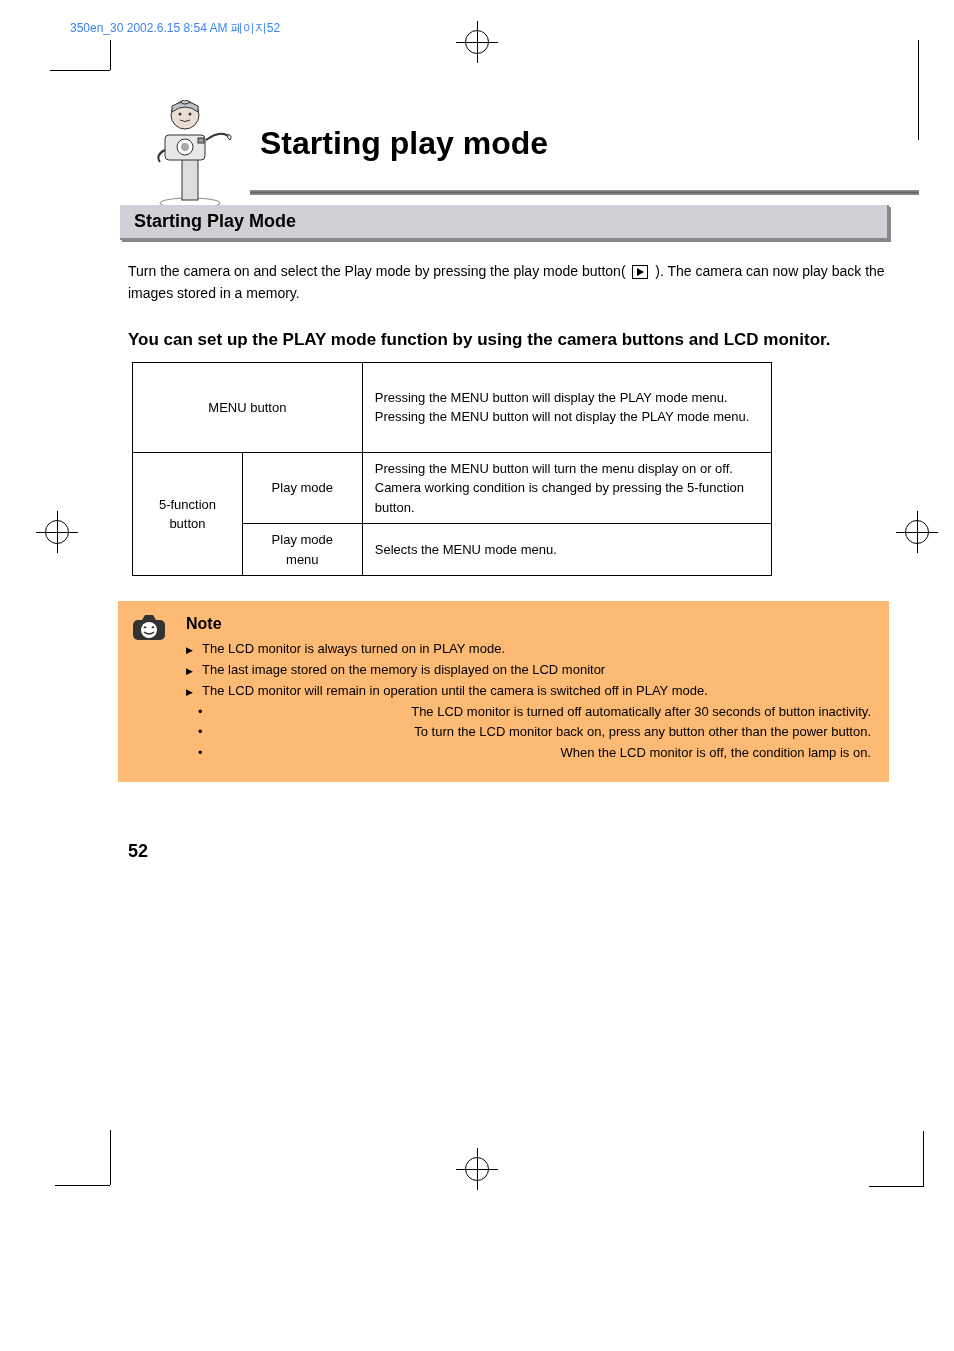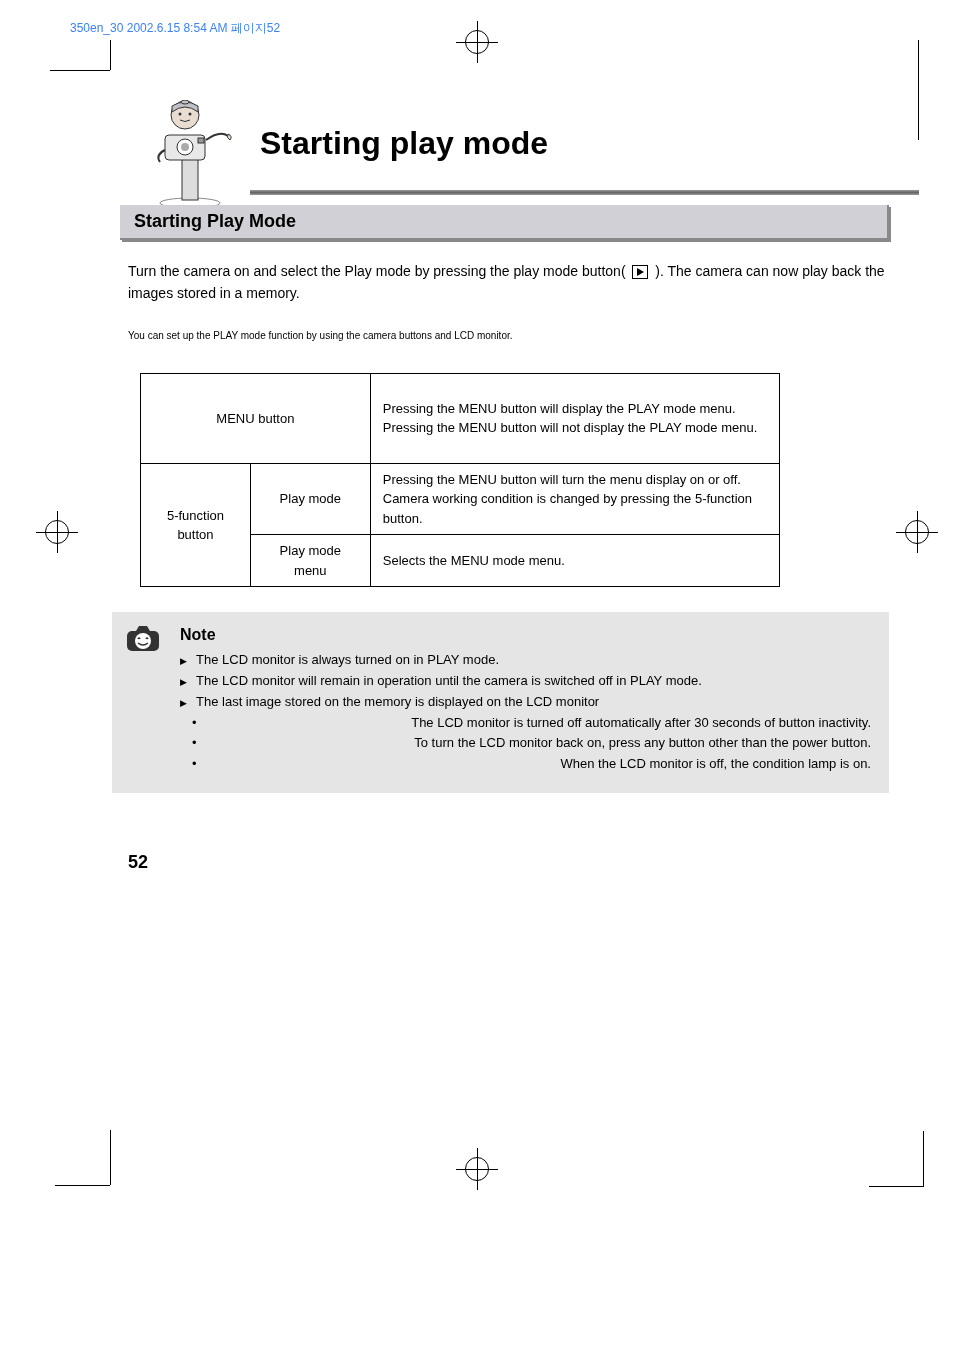--- a/index.html
+++ b/index.html
@@ -16,26 +16,26 @@
     .mascot { position: absolute; top: 30px; left: 20px; width: 120px; }
     .mascot svg { width: 100%; }
     .title-bar { position: absolute; top: 30px; left: 140px; right: 0; height: 95px; }
     .title-text { font-size: 32px; font-weight: bold; color: #000; padding: 25px 0 0 10px; }
     .title-underline { position: absolute; bottom: 0; left: 0; right: 0; height: 5px; background: linear-gradient(#999, #666, #999); }
     .content { position: absolute; top: 135px; left: 0; right: 0; }
     .section-header { background: #d0d0d6; border-bottom: 2px solid #888; border-right: 2px solid #888; padding: 6px 14px; font-size: 18px; font-weight: bold; margin: 0 30px 20px 10px; box-shadow: 2px 2px 0 #888; }
     .section-intro { font-size: 14px; margin: 0 30px 25px 18px; line-height: 1.6; }
     .play-icon { display: inline-block; width: 16px; height: 14px; border: 1px solid #000; vertical-align: middle; position: relative; margin: 0 3px; }
     .play-icon::after { content: ''; position: absolute; top: 2px; left: 4px; border-left: 7px solid #000; border-top: 4px solid transparent; border-bottom: 4px solid transparent; }
-    .subheading { font-size: 10px; font-weight: normal; margin: 18px 18px 32px; }
-    .table { border-collapse: collapse; margin: 0 30px 25px 30px; width: 640px; }
+    .subheading { font-size: 17px; font-weight: bold; margin: 18px 18px 12px; }
+    .table { border-collapse: collapse; margin: 0 30px 25px 22px; width: 640px; }
     .table td { border: 1px solid #000; padding: 6px 12px; font-size: 13px; vertical-align: middle; text-align: center; line-height: 1.5; }
     .table .header-cell { font-weight: normal; }
     .table .desc-cell { text-align: left; }
-    .note-box { background: #e5e5e5; margin: 20px 30px 20px 2px; padding: 14px 18px 18px; position: relative; }
+    .note-box { background: #fdba74; margin: 20px 30px 20px 8px; padding: 14px 18px 18px; position: relative; }
     .note-heading { font-size: 16px; font-weight: bold; margin-left: 50px; margin-bottom: 6px; }
     .camera-icon { position: absolute; top: 12px; left: 14px; width: 34px; height: 28px; }
     .note-list { list-style: none; margin-left: 50px; }
     .note-list li { font-size: 13px; line-height: 1.6; position: relative; padding-left: 16px; }
     .note-list li.tri::before { content: '▶'; position: absolute; left: 0; font-size: 9px; top: 4px; }
     .note-sublist { list-style: none; margin-left: 10px; }
     .note-sublist li { font-size: 13px; line-height: 1.6; position: relative; padding-left: 14px; text-align: right; }
     .note-sublist li::before { content: '•'; position: absolute; left: 0; top: 0; }
     .page-number { position: absolute; bottom: -60px; left: 18px; font-size: 18px; font-weight: bold; }
     .registration-bottom { position: absolute; bottom: 170px; left: 50%; transform: translateX(-50%); }
@@ -132,22 +132,22 @@
           <path d="M 10 7 L 13 2 L 21 2 L 24 7 Z" fill="#333"></path>
           <circle cx="17" cy="17" r="8" fill="#fff"></circle>
           <path d="M 12 15 Q 13 13 14 15" fill="none" stroke="#333" stroke-width="1.5"></path>
           <path d="M 20 15 Q 21 13 22 15" fill="none" stroke="#333" stroke-width="1.5"></path>
           <path d="M 12 19 Q 17 23 22 19" fill="none" stroke="#333" stroke-width="1.5"></path>
         </svg>
       </div>
       <div class="note-heading">Note</div>
       <ul class="note-list">
         <li class="tri">The LCD monitor is always turned on in PLAY mode.</li>
+        <li class="tri">The last image stored on the memory is displayed on the LCD monitor</li>
         <li class="tri">The LCD monitor will remain in operation until the camera is switched off in PLAY mode.</li>
-        <li class="tri">The last image stored on the memory is displayed on the LCD monitor</li>
       </ul>
       <ul class="note-sublist" style="margin-left:62px">
         <li>The LCD monitor is turned off automatically after 30 seconds of button inactivity.</li>
         <li>To turn the LCD monitor back on, press any button other than the power button.</li>
         <li>When the LCD monitor is off, the condition lamp is on.</li>
       </ul>
     </div>
 
     <div class="page-number">52</div>
   </div>

